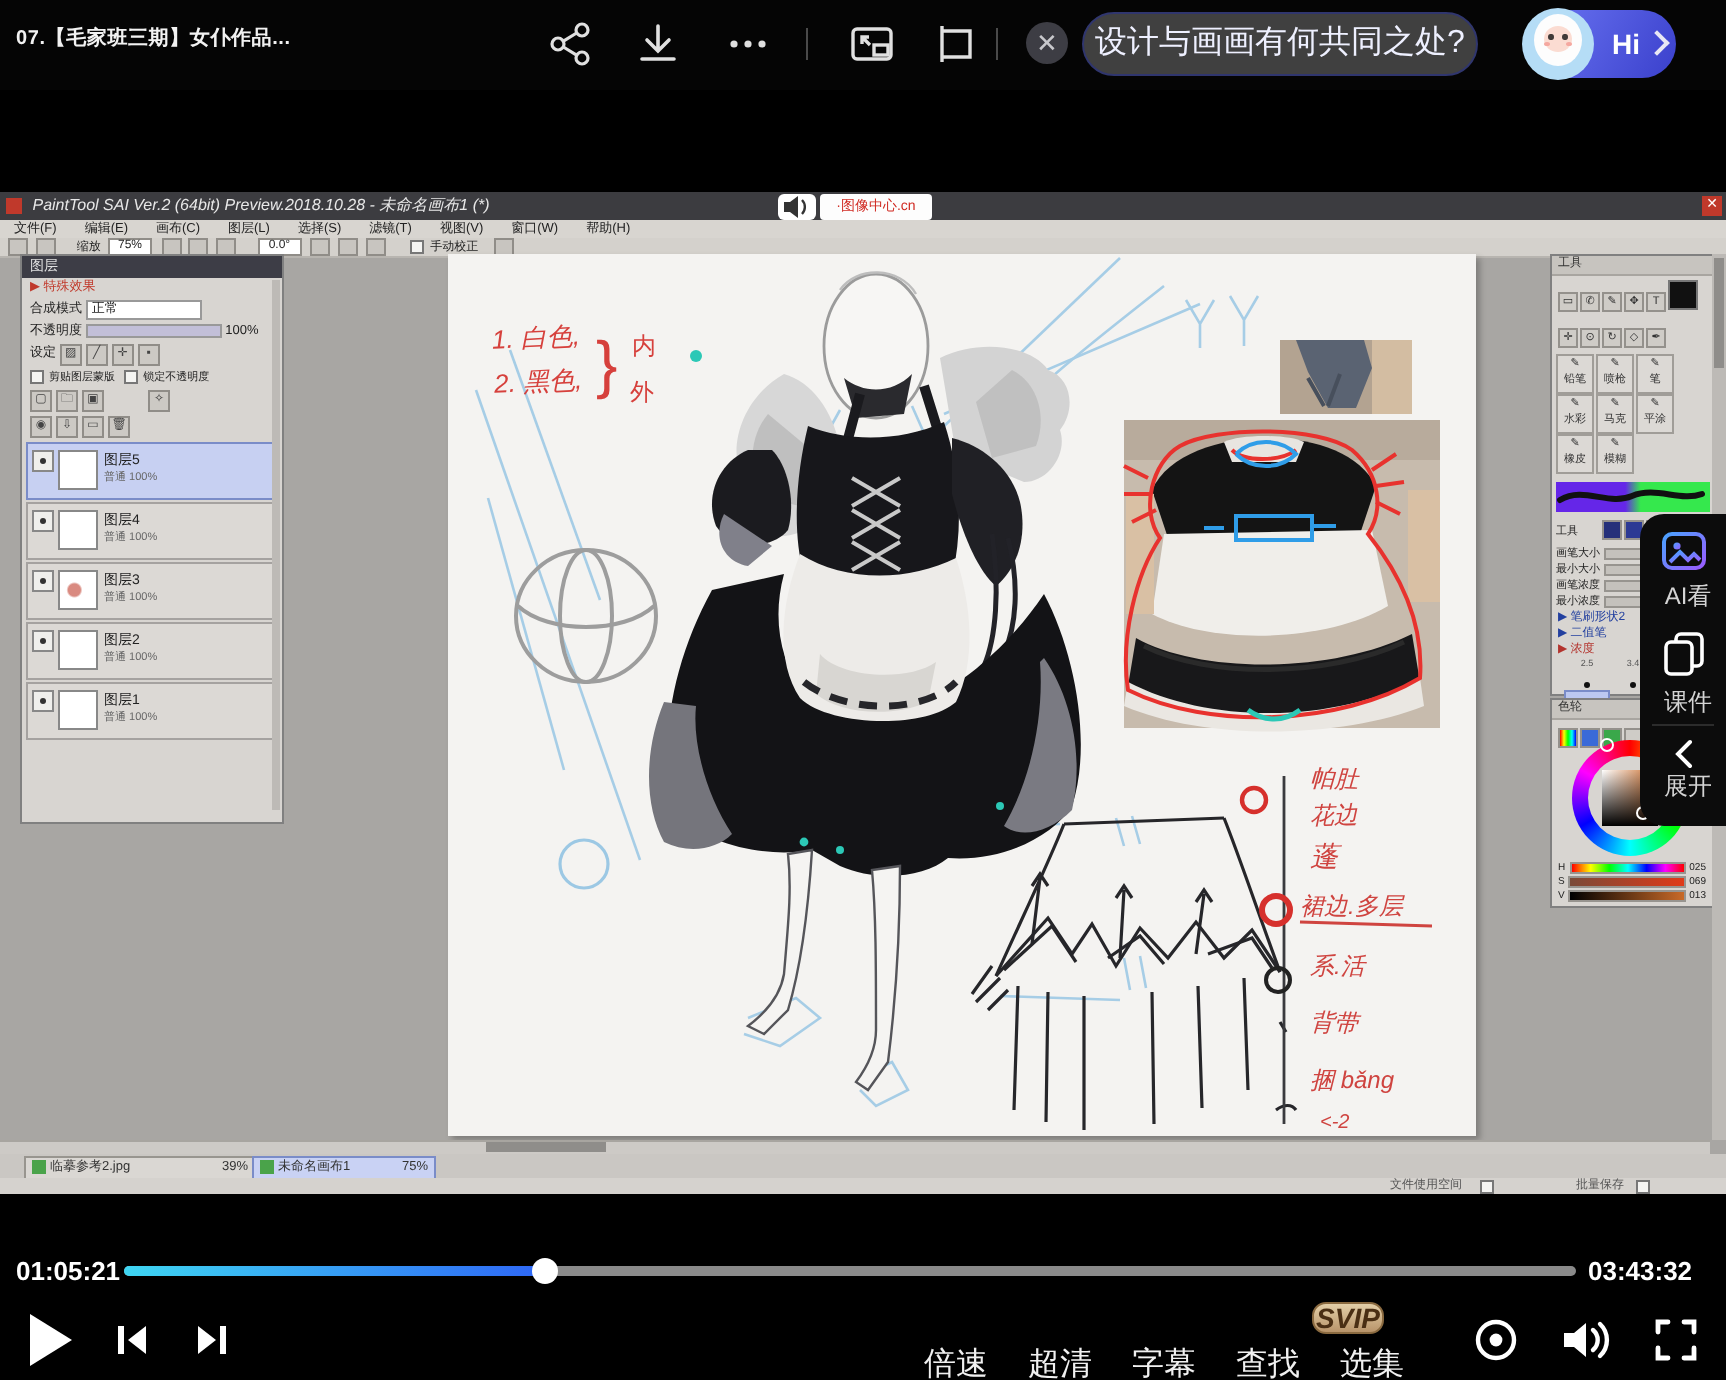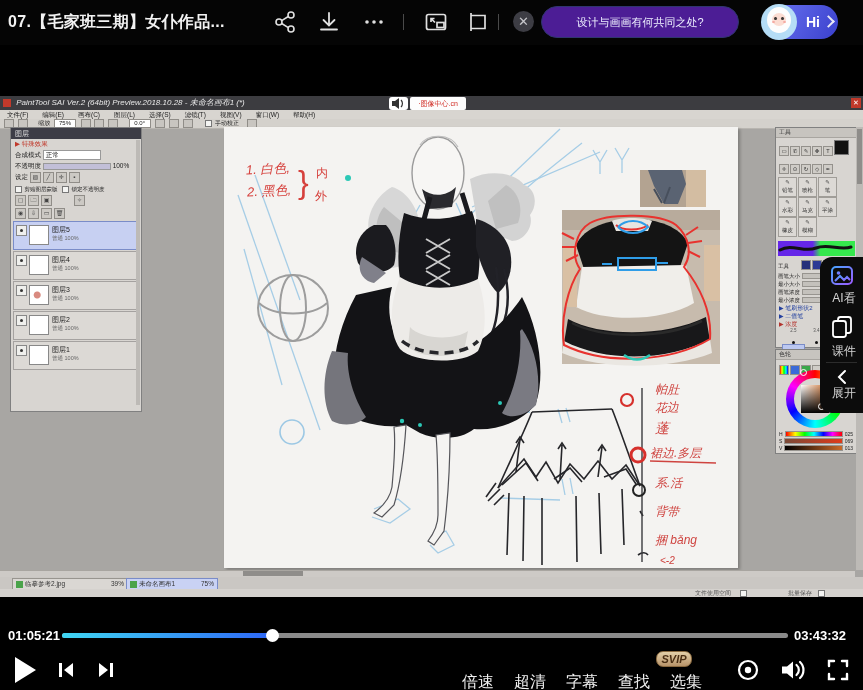--- a/index.html
+++ b/index.html
@@ -1,27 +1,27 @@
 <!DOCTYPE html>
 <html><head>
 <meta charset="utf-8">
 <style>
   html,body{margin:0;padding:0;background:#000;}
   body{width:863px;height:690px;position:relative;overflow:hidden;
        font-family:"Liberation Sans","DejaVu Sans",sans-serif;color:#eee;}
   .abs{position:absolute;}
   
   .topbar{left:0;top:0;width:863px;height:45px;background:#050505;}
-  .vtitle{left:8px;top:12px;font-size:16px;font-weight:600;color:#f2f2f2;letter-spacing:.3px;}
+  .vtitle{left:8px;top:12px;font-size:10px;font-weight:600;color:#f2f2f2;letter-spacing:.3px;}
   .tb-ic{width:24px;height:24px;top:10px;}
   .tb-div{width:1px;height:16px;background:#4a4a4a;top:14px;}
   .close-circ{left:513px;top:11px;width:21px;height:21px;border-radius:50%;background:#3d3d44;
     color:#c8c8cc;font-size:13px;line-height:21px;text-align:center;}
-  .qpill{left:541px;top:6px;width:196px;height:30px;border-radius:16px;background:#4c1d95;
-    border:1px solid #30366e;color:#eef0ff;font-size:11px;line-height:30px;text-align:center;}
+  .qpill{left:541px;top:6px;width:196px;height:30px;border-radius:16px;background:#404040;
+    border:1px solid #30366e;color:#eef0ff;font-size:16px;line-height:30px;text-align:center;}
   .hipill{left:768px;top:5px;width:70px;height:34px;border-radius:17px;
     background:linear-gradient(120deg,#6a74f2,#3a40cc);}
   .hitxt{left:806px;top:14px;font-size:14px;font-weight:600;color:#fff;}
   .hichev{left:824px;top:17px;width:7px;height:7px;border-top:2px solid #e8e8f4;
     border-right:2px solid #e8e8f4;transform:rotate(45deg);}
   .avatar{left:761px;top:4px;width:36px;height:36px;border-radius:50%;background:#b5ddf6;overflow:hidden;}
   .av-helm{left:6px;top:3px;width:24px;height:26px;border-radius:50%;background:#fdfdfd;}
   .av-face{left:11px;top:9px;width:14px;height:13px;border-radius:50%;background:#fbdcd2;}
   .av-eye{width:2.5px;height:3px;border-radius:50%;background:#403a38;top:13px;}
   .av-blush{width:3px;height:2px;border-radius:50%;background:#f5a8a0;top:17px;}
@@ -104,21 +104,21 @@
   .docklab{position:absolute;width:48px;text-align:center;font-size:12px;color:#d4d4d4;}
   .dockdiv{position:absolute;left:6px;top:105px;width:31px;height:1px;background:#2c2c2c;}
   
   .ptime{font-size:13px;font-weight:600;color:#fff;top:628px;}
   .pbar{left:62px;top:633px;width:726px;height:5px;border-radius:3px;background:#8a8a8a;}
   .pfill{height:5px;border-radius:3px;background:linear-gradient(90deg,#3fd6f2,#2e66f6);}
   .pthumb{left:266px;top:629px;width:13px;height:13px;border-radius:50%;background:#fff;z-index:3;}
   .ctl-label{top:660px;font-size:16px;color:#f0f0f0;margin-top:12px;}
   .svip{left:656px;top:651px;width:34px;height:14px;border-radius:7px;
         background:linear-gradient(180deg,#e3cfa8,#b8946a);border:1px solid #8a6a40;
-        color:#4a2f14;font-size:11px;font-weight:700;font-style:italic;text-align:center;line-height:14px;z-index:2;}
+        color:#4a2f14;font-size:14px;font-weight:700;font-style:italic;text-align:center;line-height:14px;z-index:2;}
   svg{display:block;}
 </style>
 </head>
 <body>
 
 <div class="abs topbar">
   <div class="abs vtitle">07.【毛家班三期】女仆作品...</div>
 
   <svg class="abs tb-ic" style="left:273px" viewBox="0 0 24 24">
     <g stroke="#e0e0e0" stroke-width="1.6" fill="none">

